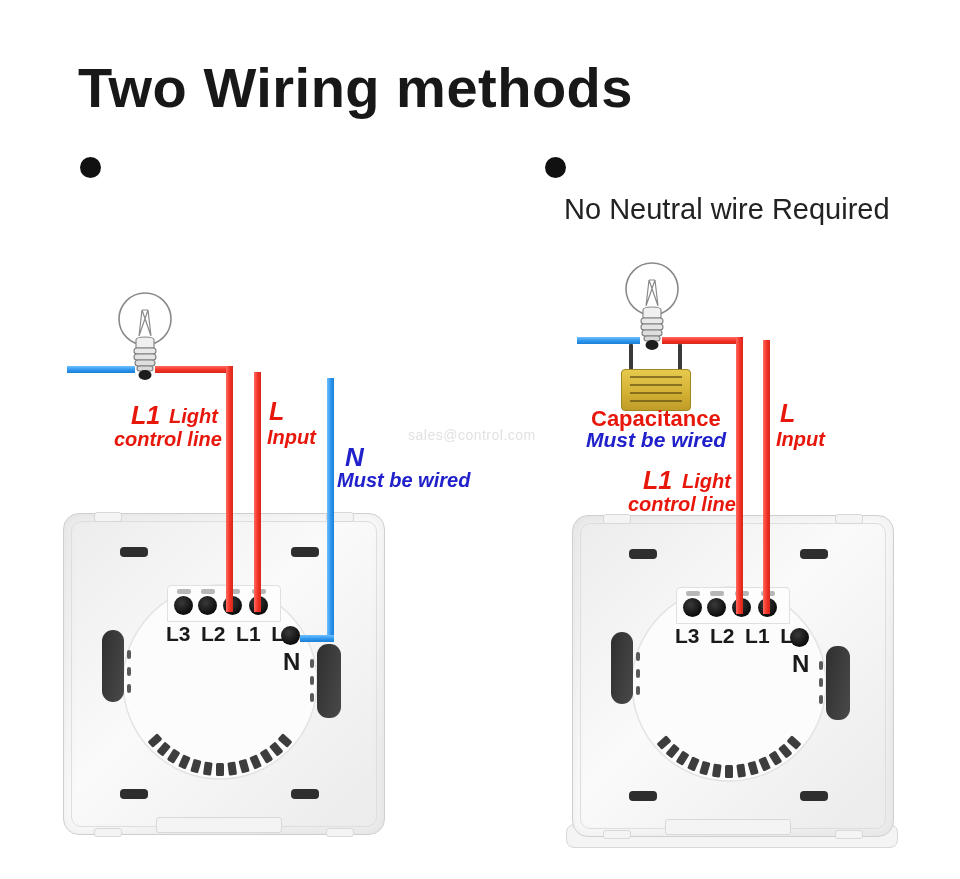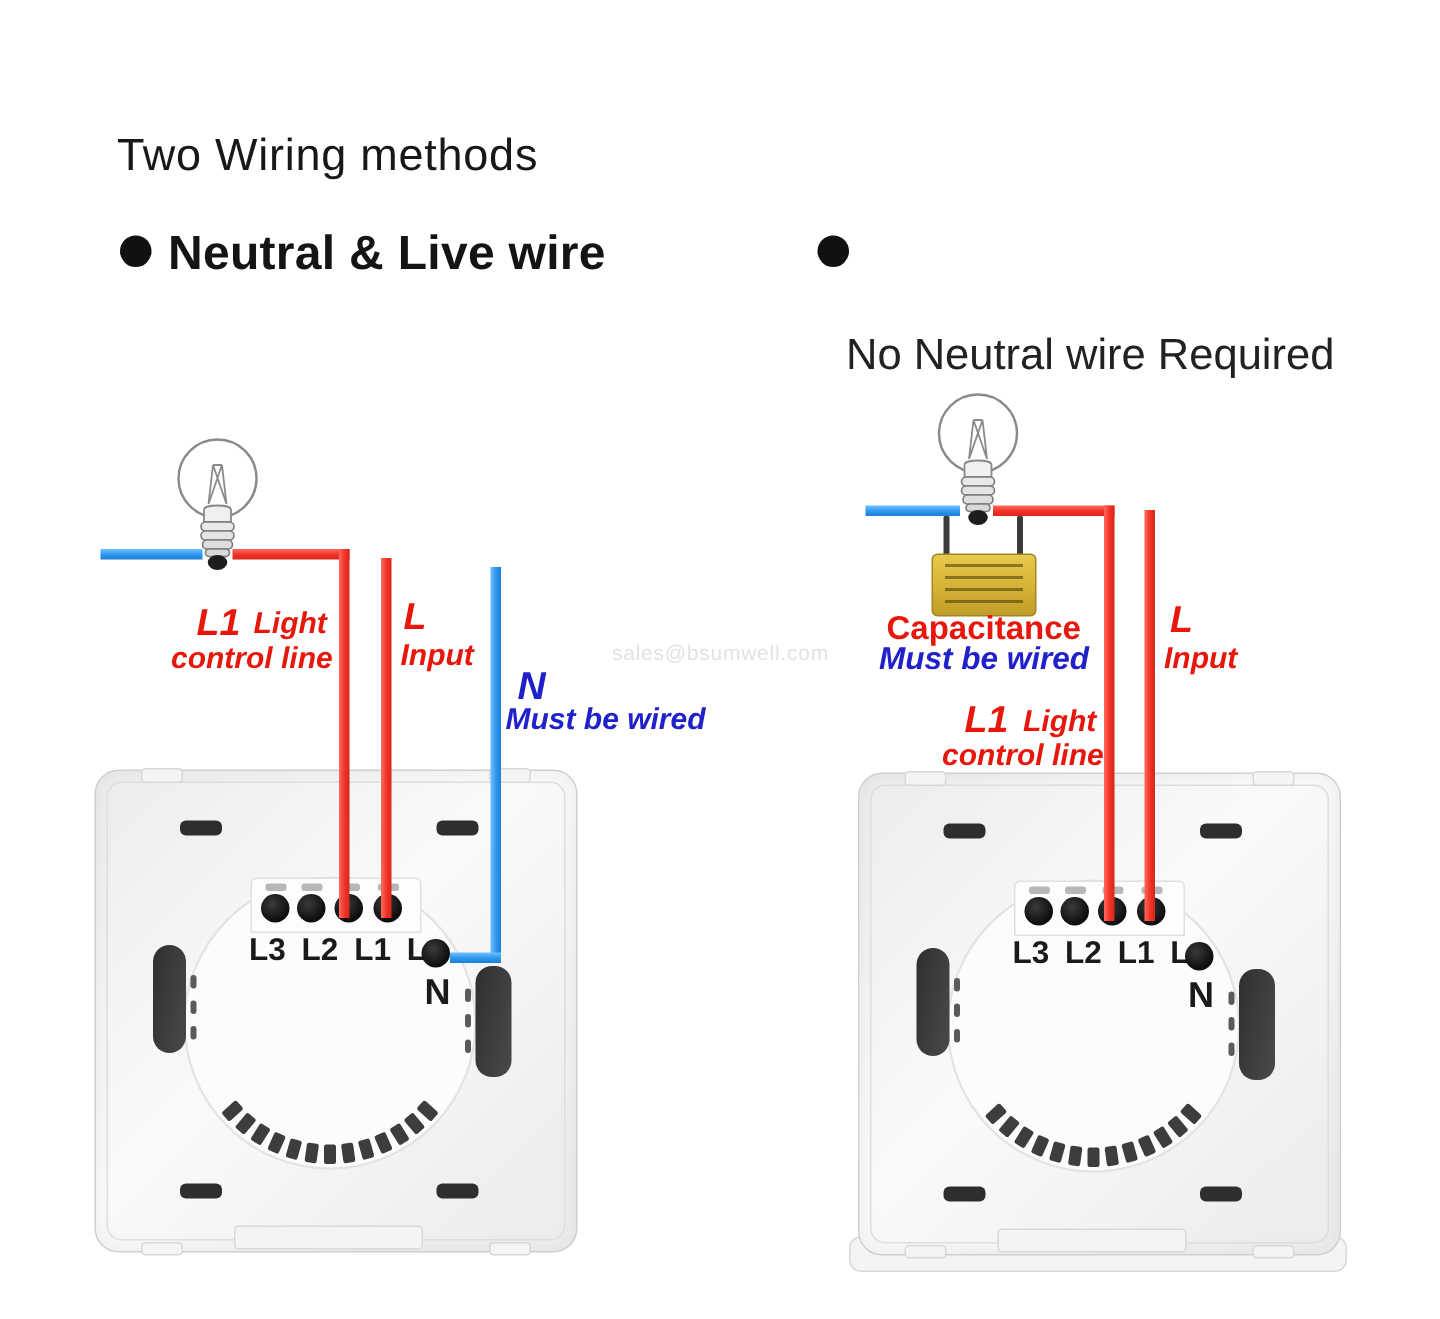--- a/index.html
+++ b/index.html
@@ -1,20 +1,20 @@
 <!DOCTYPE html>
 <html><head>
 <meta charset="utf-8">
 <style>
   html,body{margin:0;padding:0;background:#fff;}
   #canvas{position:relative;width:960px;height:879px;background:#fff;overflow:hidden;
           font-family:"Liberation Sans",sans-serif;}
   .abs{position:absolute;}
   
-  .title{position:absolute;left:78px;top:55px;font-size:30px;font-weight:normal;color:#181818;letter-spacing:.5px;margin-top:32px;}
+  .title{position:absolute;left:78px;top:55px;font-size:56px;font-weight:bold;color:#181818;letter-spacing:.5px;}
   .bullet{position:absolute;width:21px;height:21px;border-radius:50%;background:#111;}
   .heading{position:absolute;font-size:32px;font-weight:bold;color:#141414;letter-spacing:.2px;}
   .subheading{position:absolute;font-size:29px;color:#222;}
   
   .wire{position:absolute;z-index:40;}
   .wire.red{background:linear-gradient(90deg,#ff6a60,#f23125 55%,#d8261c);}
   .wire.redh{background:linear-gradient(180deg,#ff6a60,#f23125 55%,#d8261c);}
   .wire.blue{background:linear-gradient(90deg,#6fc0ff,#2d96ee 55%,#1d7fd6);}
   .wire.blueh{background:linear-gradient(180deg,#6fc0ff,#2d96ee 55%,#1d7fd6);}
   .lead{position:absolute;z-index:42;background:#3a3a3a;border-radius:1px;}
@@ -47,26 +47,25 @@
   .capbody .print{position:absolute;inset:6px 8px;background:repeating-linear-gradient(180deg,rgba(70,55,8,.55) 0 2px,transparent 2px 8px);}
 </style>
 </head>
 <body>
 
 <div id="canvas">
 
   <div class="title">Two Wiring methods</div>
 
   <div class="bullet" style="left:80px;top:157px;"></div>
-  <div class="heading" style="left:112px;top:150px;">Neutral &amp; Live wire</div>
 
   <div class="bullet" style="left:545px;top:157px;"></div>
-  <div class="subheading" style="left:564px;top:193px;margin-top:28px;">No Neutral wire Required</div>
-
-  <div class="watermark" style="left:408px;top:427px;">sales@bsumwell.com</div>
+  <div class="subheading" style="left:564px;top:193px;">No Neutral wire Required</div>
+
+  <div class="watermark" style="left:408px;top:427px;">sales@control.com</div>
 
   <div class="wire blueh" style="left:67px;top:366px;width:68px;height:7px;"></div>
   <div class="wire redh" style="left:155px;top:366px;width:78px;height:7px;"></div>
   <div class="wire red" style="left:226px;top:366px;width:7px;height:246px;"></div>
   <div class="wire red" style="left:254px;top:372px;width:7px;height:240px;"></div>
   <div class="wire blue" style="left:327px;top:378px;width:7px;height:264px;"></div>
   <div class="wire blueh" style="left:300px;top:635px;width:34px;height:7px;"></div>
 
   <svg class="abs" style="left:114px;top:290px;z-index:50;" width="62" height="94" viewBox="0 0 62 94">
     <circle cx="31" cy="29" r="26" fill="#ffffff" fill-opacity="0.75" stroke="#8a8a8a" stroke-width="1.6"></circle>

